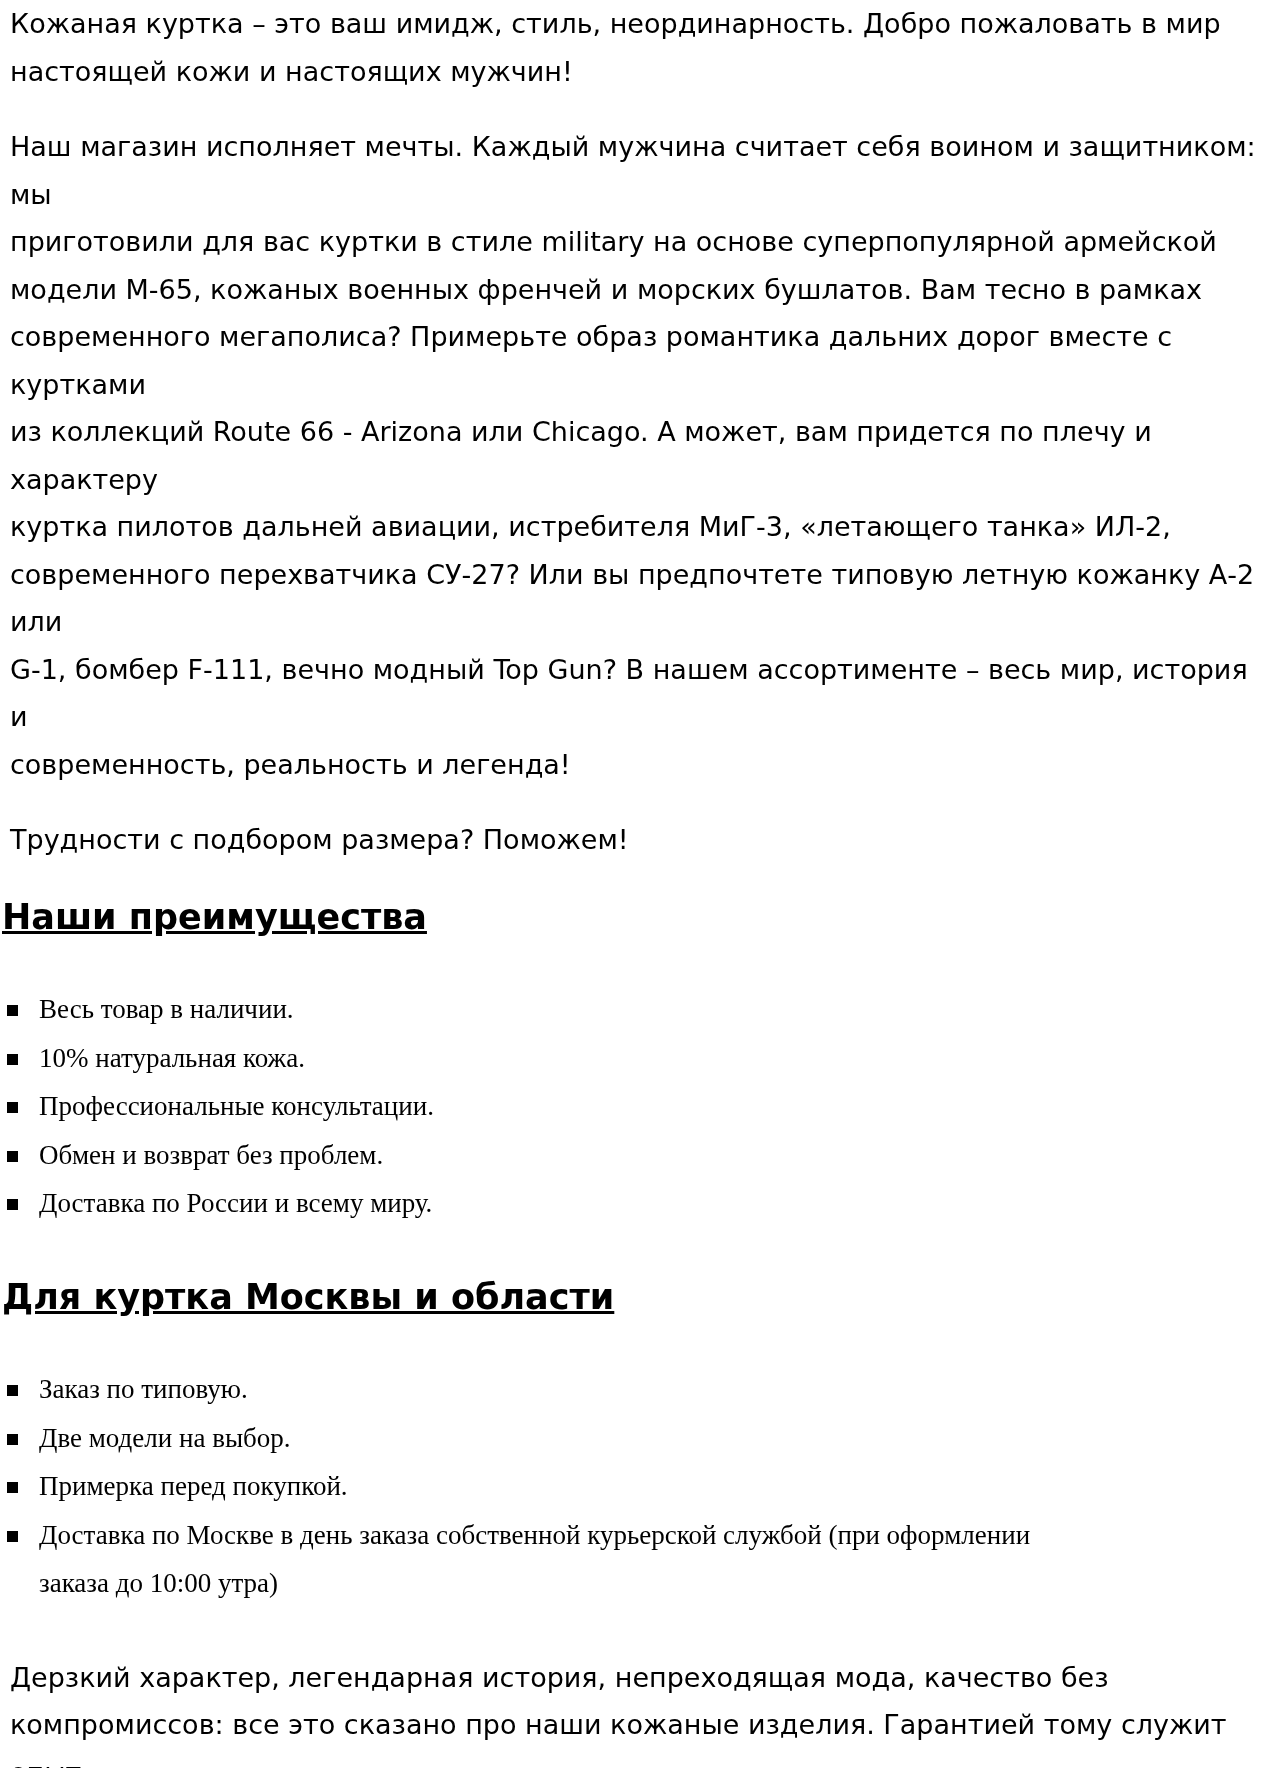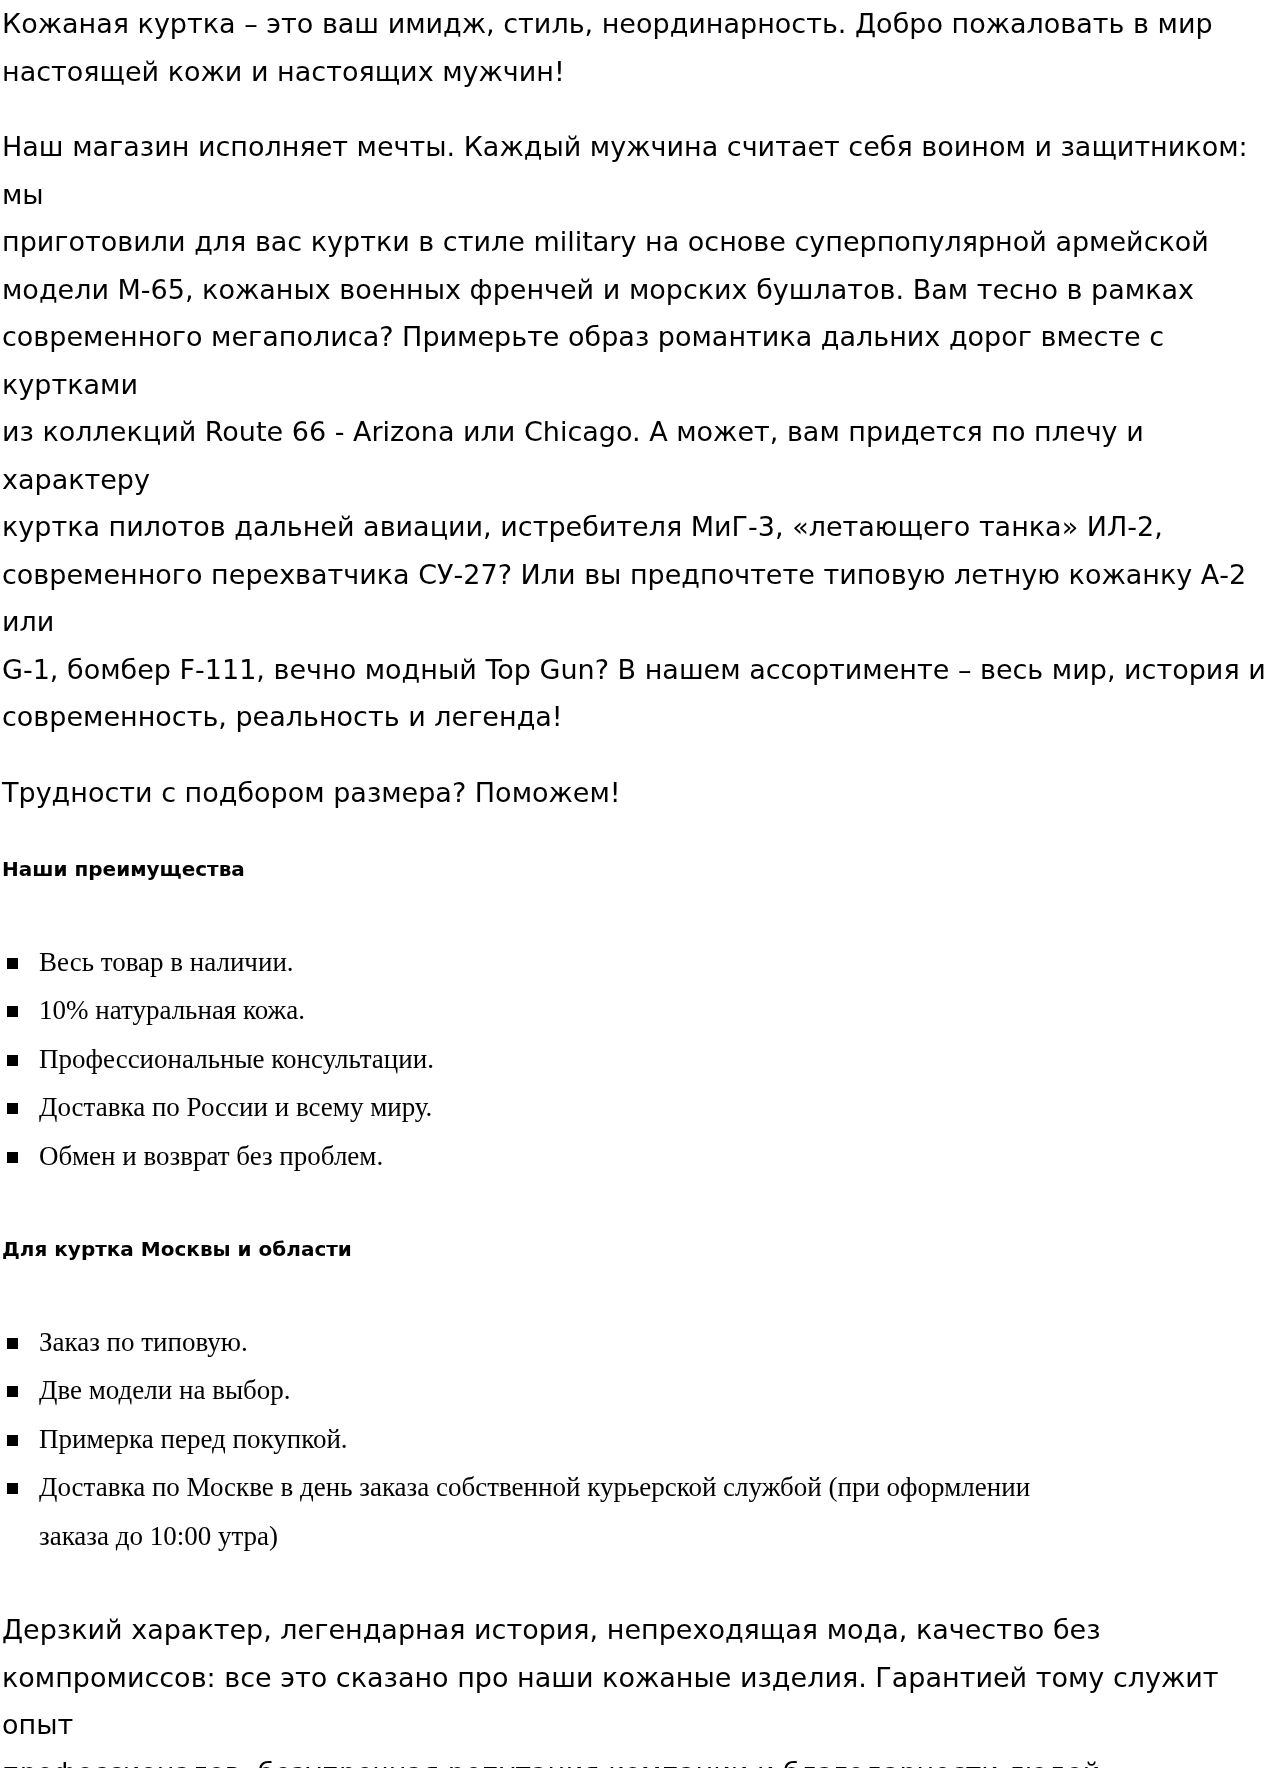--- a/index.html
+++ b/index.html
@@ -12,31 +12,32 @@
     box-sizing: border-box;
     padding: 0 2px;
     background: #ffffff;
     color: #000000;
     font-family: "DejaVu Sans", sans-serif;
     font-size: 27px;
     line-height: 47.5px;
     overflow: hidden;
   }
   .para {
-    margin: 28px 0;
+    margin: 28px 8px;
     white-space: pre-line;
   }
   .para.first {
     margin-top: 0;
   }
   .heading {
-    font-size: 20px;
+    font-size: 35px;
     font-weight: bold;
     margin: 30px 0 28px 0;
     white-space: pre-line;
+    text-decoration: underline;
   }
   ul.bullet-list {
     list-style: none;
     margin: 44px 0 46px 0;
     padding: 0;
   }
   ul.bullet-list li {
     position: relative;
     padding-left: 37px;
   }
@@ -91,26 +92,26 @@
         <span class="bullet-square"></span>
         <span class="item-text">Профессиональные консультации.</span>
       </li>
 
       <li>
         <span class="bullet-square"></span>
       </li>
 
       <li>
         <span class="bullet-square"></span>
-        <span class="item-text">Доставка по России и всему миру.</span>
+        <span class="item-text">Обмен и возврат без проблем.</span>
       </li>
 
       <li>
         <span class="bullet-square"></span>
-        <span class="item-text">Обмен и возврат без проблем.</span>
+        <span class="item-text">Доставка по России и всему миру.</span>
       </li>
     </ul>
 
   <div class="heading">Для куртка Москвы и области</div>
 
   <ul class="bullet-list">
 
       <li>
         <span class="bullet-square"></span>
         <span class="item-text">Заказ по типовую.</span>

